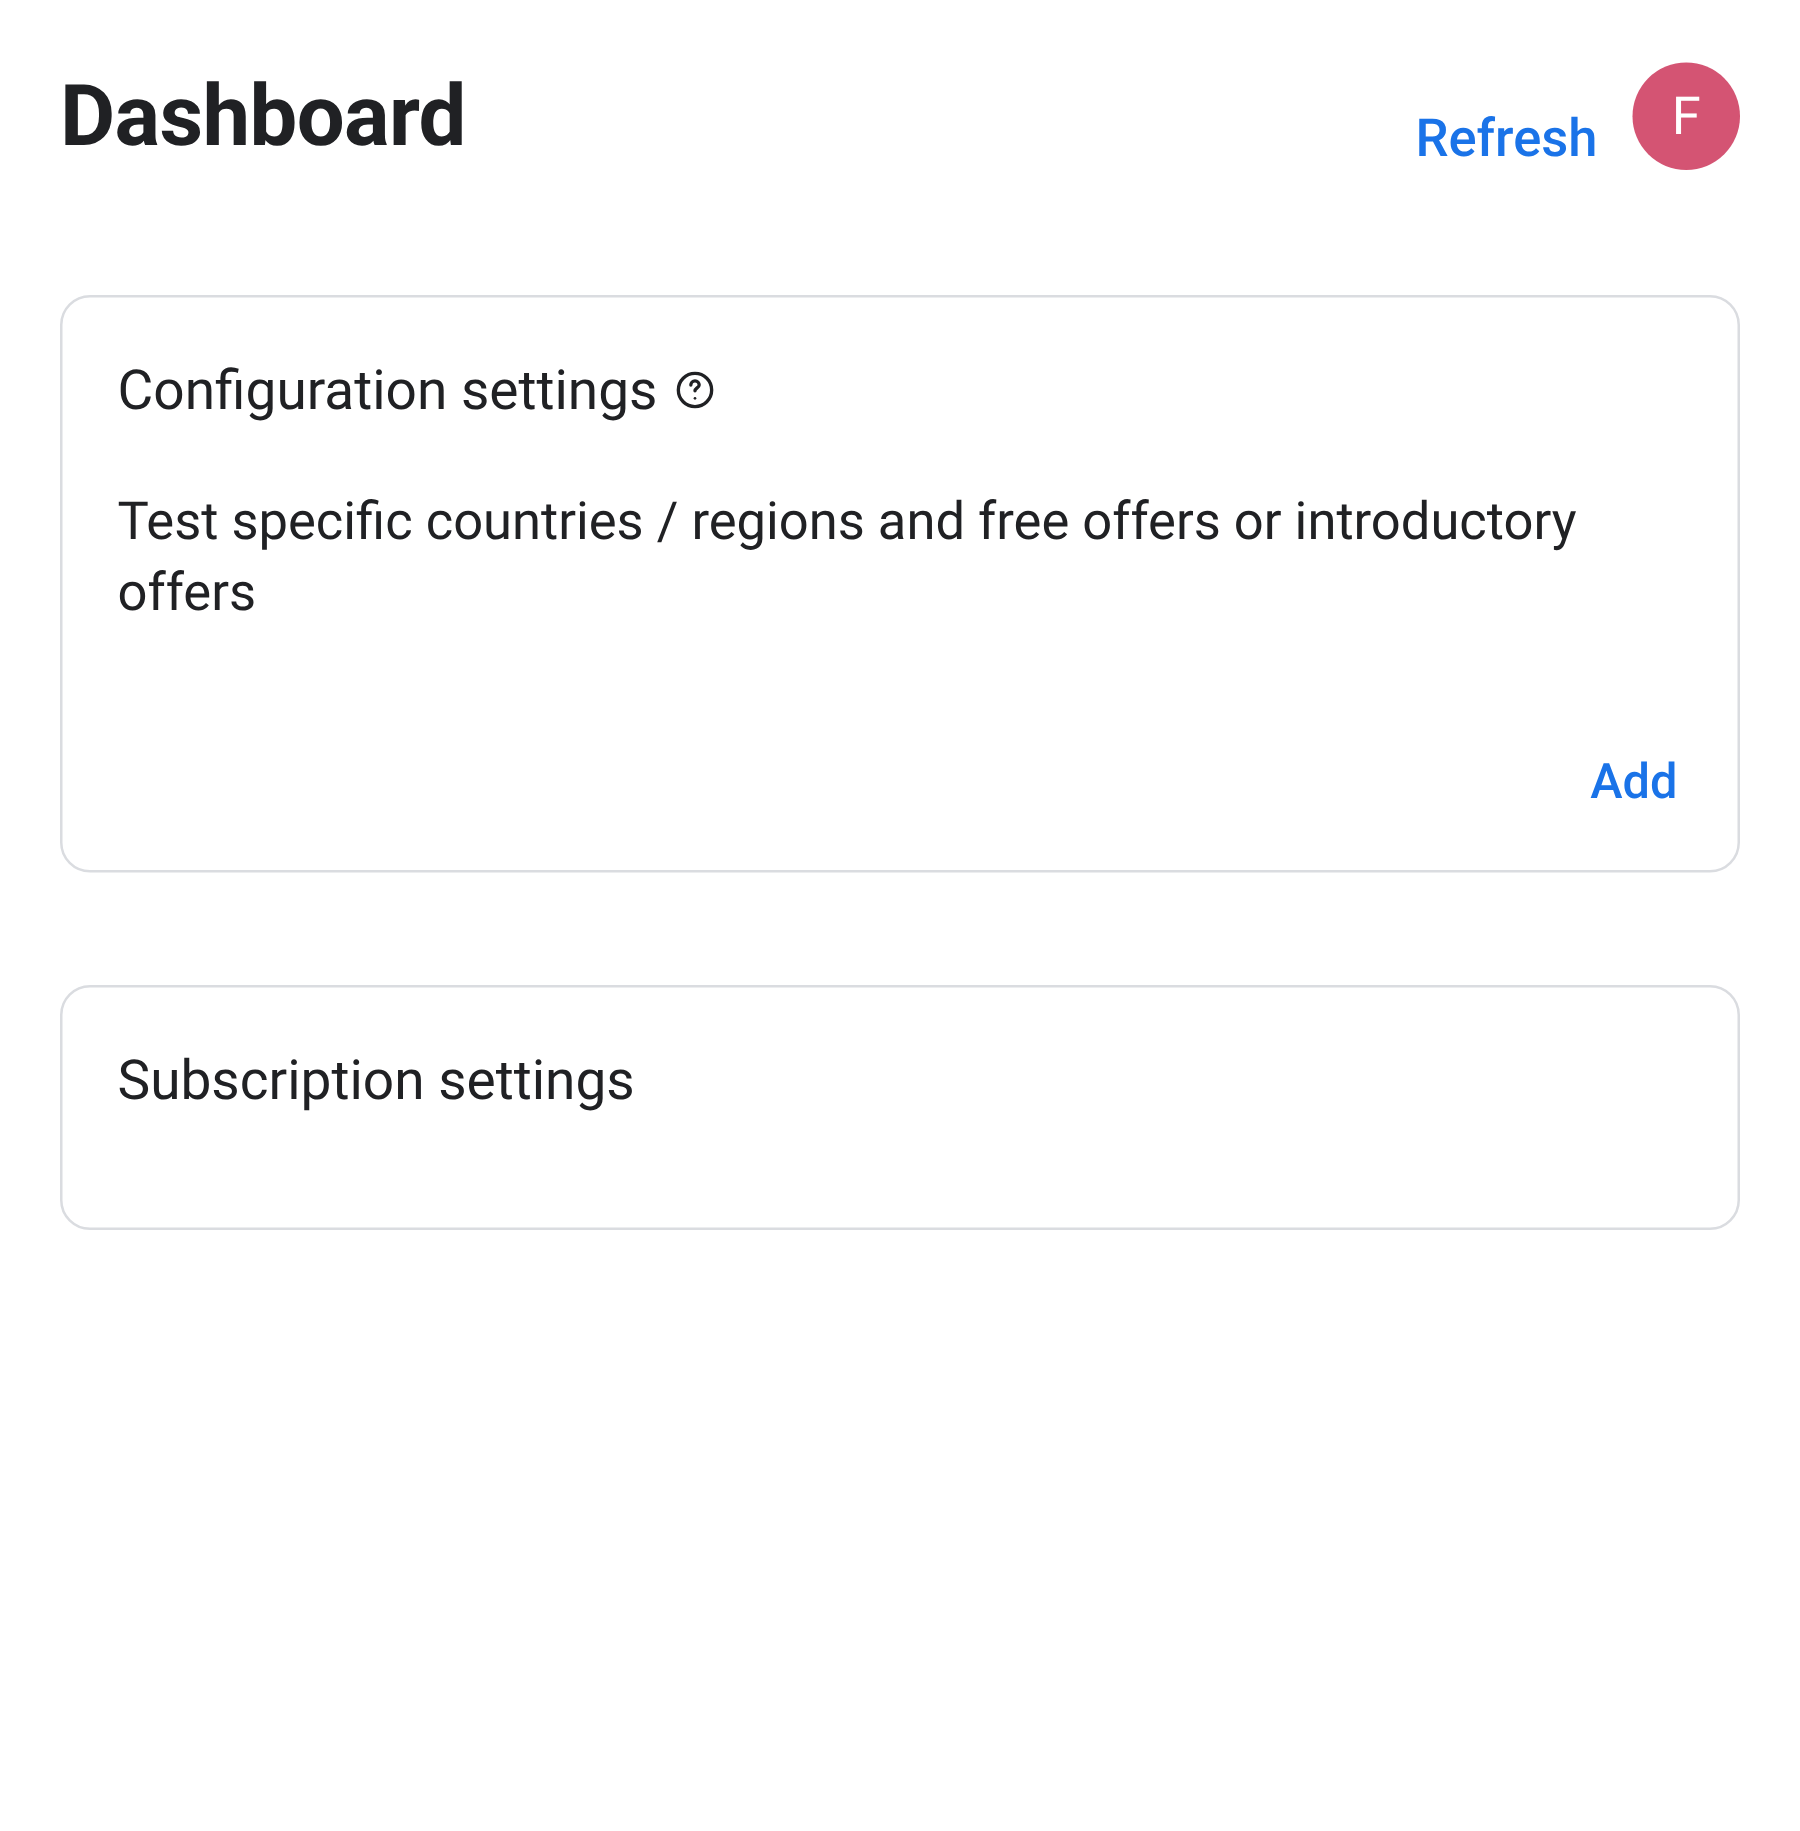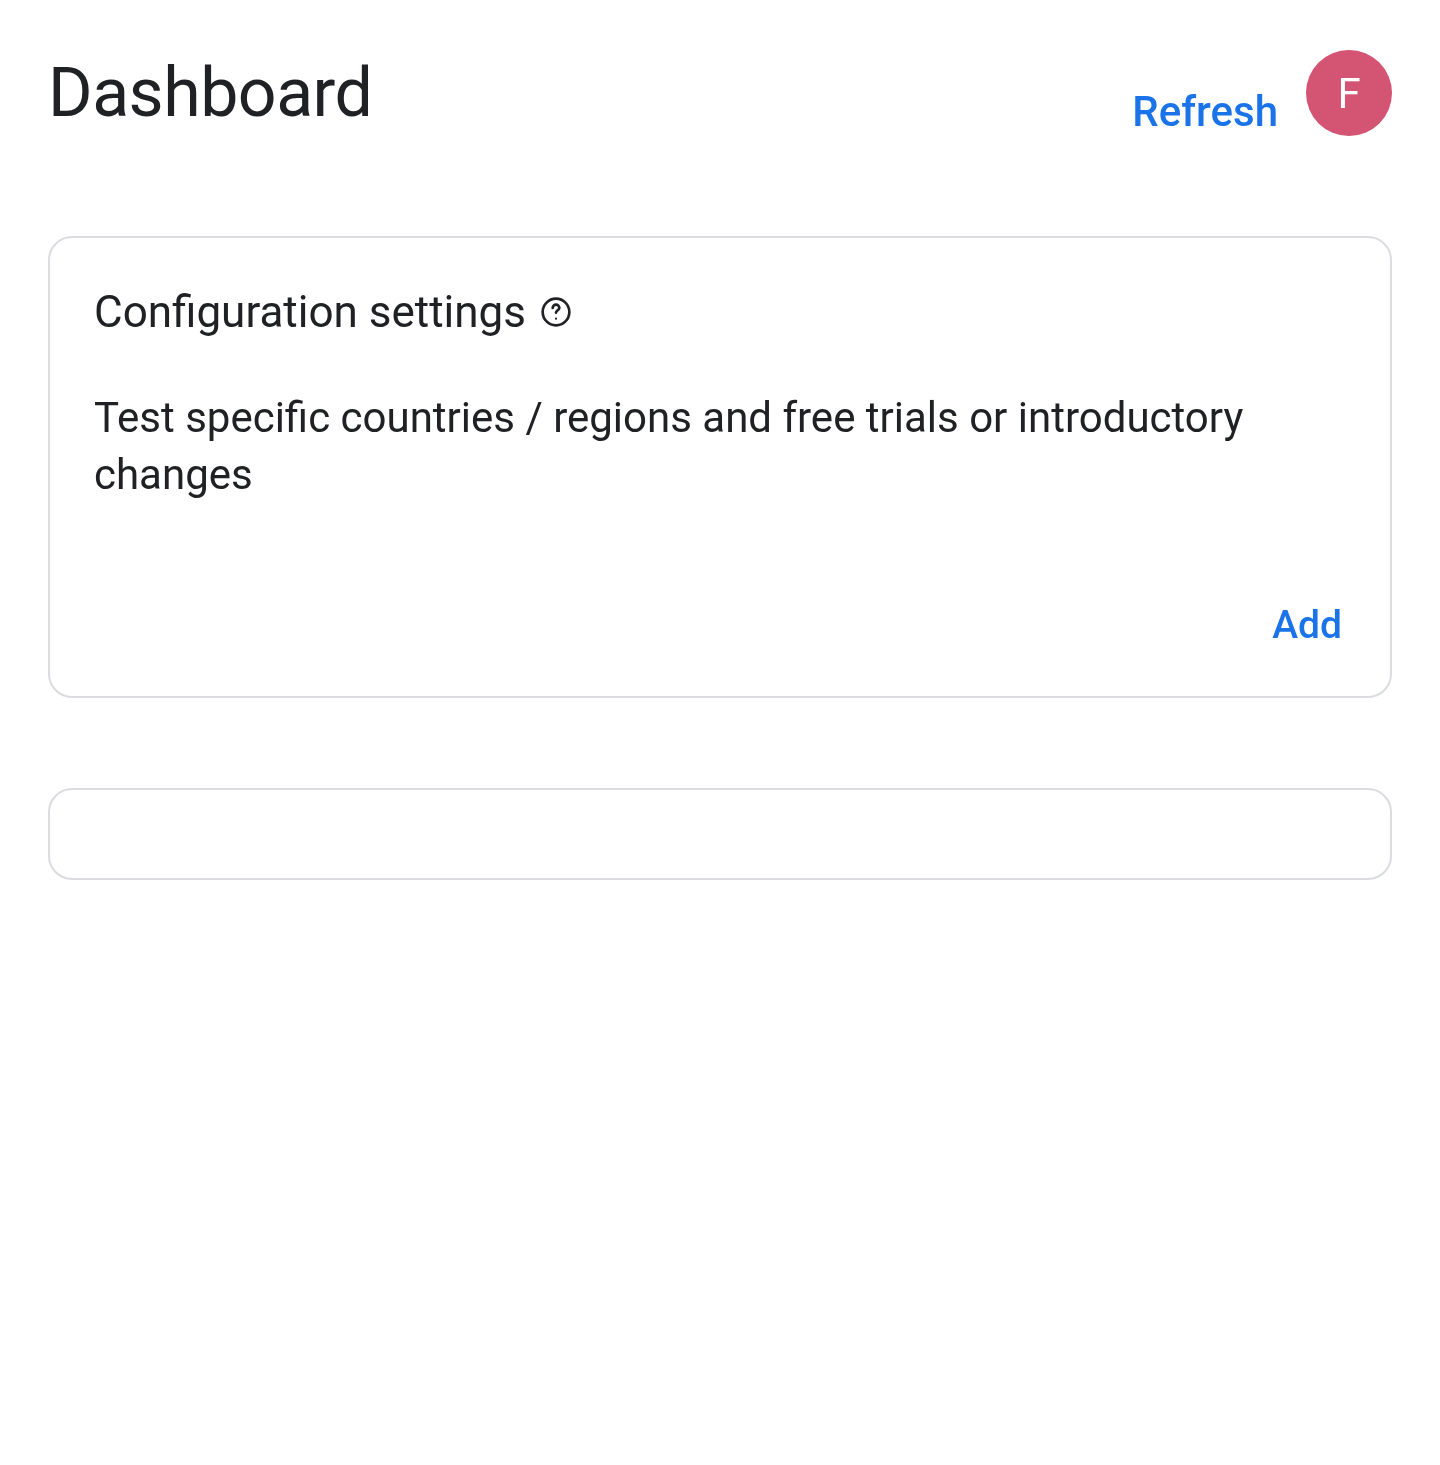--- a/index.html
+++ b/index.html
@@ -16,21 +16,21 @@
       color: #202124;
     }
     .header {
       display: flex;
       align-items: center;
       justify-content: space-between;
       margin-bottom: 100px;
     }
     .page-title {
       font-size: 68px;
-      font-weight: 400;
+      font-weight: 700;
       color: #202124;
       letter-spacing: -0.5px;
     }
     .header-right {
       display: flex;
       align-items: flex-end;
       gap: 28px;
     }
     .refresh-link {
       font-size: 42px;
@@ -124,20 +124,23 @@
   <div class="card-title-row">
     <span class="card-title">Configuration settings</span>
     <span class="help-icon">
       <svg viewBox="0 0 24 24" fill="none" stroke="#202124" stroke-width="2">
         <circle cx="12" cy="12" r="10"></circle>
         <path d="M9.5 9a2.5 2.5 0 0 1 5 0c0 1.5-2.5 2-2.5 3.5" stroke-linecap="round"></path>
         <circle cx="12" cy="17" r="0.8" fill="#202124" stroke="none"></circle>
       </svg>
     </span>
   </div>
-  <p class="card-description">Test specific countries / regions and free trials or introductory changes</p>
+  <p class="card-description">Test specific countries / regions and free offers or introductory offers</p>
   <div class="card-actions">
     <button class="card-action">Add</button>
   </div>
 </div>
 
 <div class="card">
+  <div class="card-title-row">
+    <span class="card-title">Subscription settings</span>
+  </div>
 </div>
 
 </body></html>

